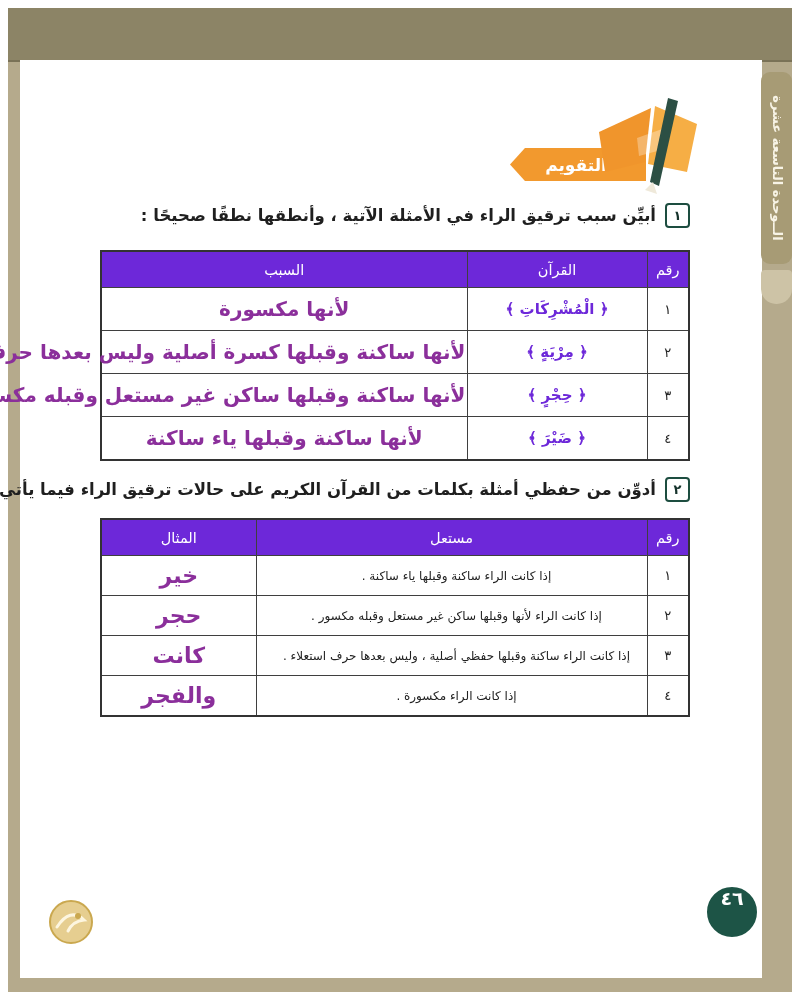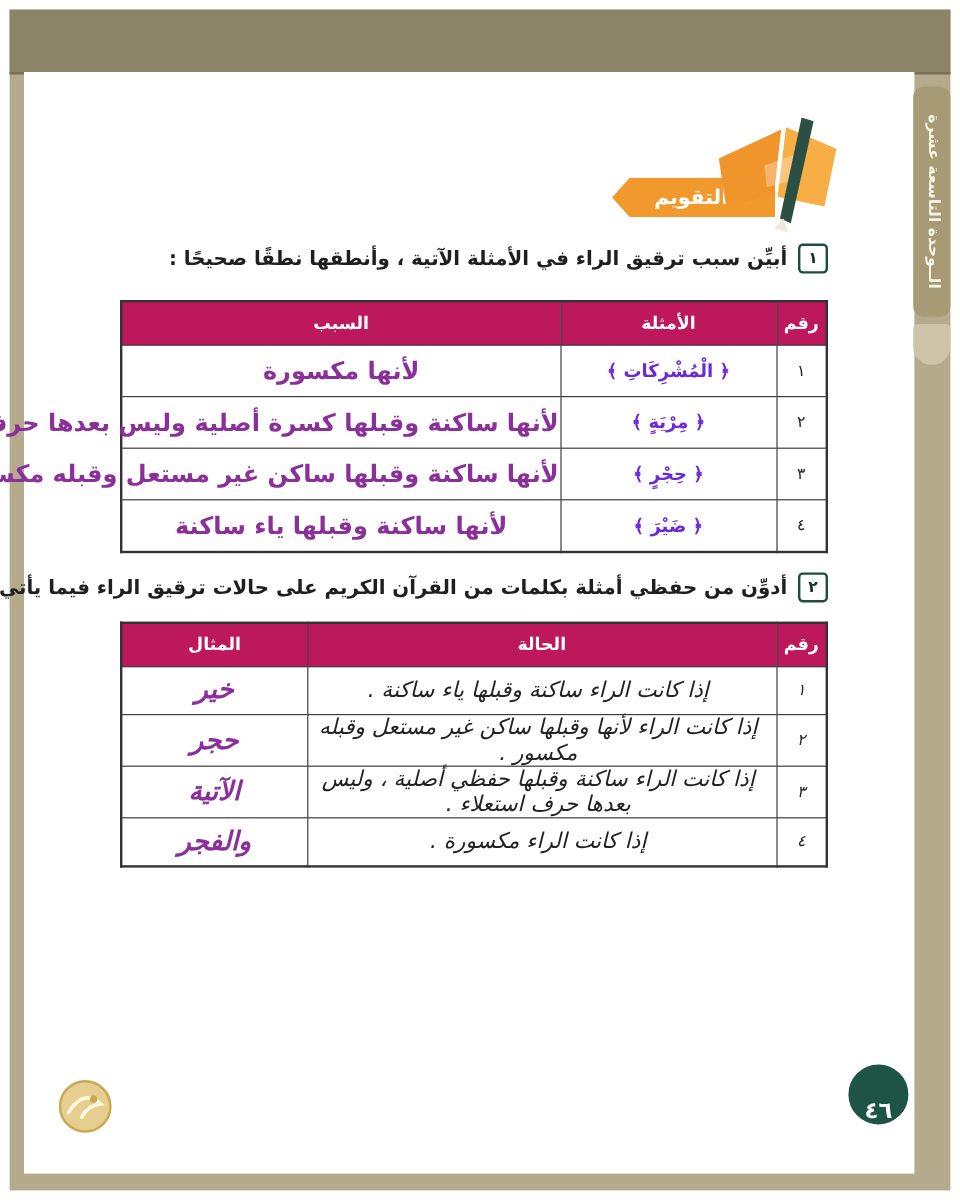--- a/index.html
+++ b/index.html
@@ -36,40 +36,40 @@
   .q1{top:203px;}
   .q2{top:477px;}
   .q-num{
     width:21px;height:21px;border:2px solid #1d4d40;border-radius:4px;color:#16332c;
     font-size:13px;font-weight:bold;display:flex;align-items:center;justify-content:center;flex:0 0 auto;
   }
   .q-text{font-size:16.5px;font-weight:bold;color:#1f1f1f;}
 
   
   table.t{position:absolute;border-collapse:collapse;direction:rtl;table-layout:fixed;z-index:4;background:#fff;}
-  .t th{background:#be185d;color:#ffffff;font-size:14.5px;font-weight:bold;height:33px;border:1px solid #3f3f3f;text-align:center;}
+  .t th{background:#6d28d9;color:#ffffff;font-size:14.5px;font-weight:normal;height:33px;border:1px solid #3f3f3f;text-align:center;}
   .t td{border:1px solid #3f3f3f;text-align:center;vertical-align:middle;overflow:visible;}
   .t{border:2px solid #333;}
   .t1{left:100px;top:250px;width:588px;}
   .t1 td{height:40px;}
   .t2{left:100px;top:518px;width:588px;}
-  .t2 td{height:37px;font-style:italic;}
+  .t2 td{height:37px;}
   .num-cell{font-size:13px;color:#222;}
   .quran{color:#6d28d9;font-weight:bold;font-size:15px;}
   .reason-cell{white-space:nowrap;}
   .reason-text{display:inline;color:#8b2f9b;font-weight:bold;font-size:20px;white-space:nowrap;}
-  .case-cell{text-align:right;font-size:18px;color:#222;padding:0 10px 0 4px;}
+  .case-cell{text-align:right;font-size:12px;color:#222;padding:0 10px 0 20px;}
   .answer-text{color:#8b2f9b;font-weight:bold;font-size:22px;}
 
   
   .logo-wrap{position:absolute;left:45px;top:896px;z-index:4;}
   .badge{
     position:absolute;left:704px;top:884px;width:56px;height:56px;border-radius:50%;
     background:#1d5446;border:3px solid #ffffff;box-sizing:border-box;
-    display:flex;align-items:flex-end;justify-content:center;color:#ffffff;
+    display:flex;align-items:flex-start;justify-content:center;color:#ffffff;
     font-size:19px;font-weight:bold;z-index:5;
   }
 </style>
 </head>
 <body>
 
 <div class="frame"></div>
 <div class="topband"></div>
 <div class="page"></div>
 
@@ -97,21 +97,21 @@
 
 <table class="t t1">
   <colgroup>
       <col style="width:42px">
       <col style="width:180px">
       <col style="width:366px">
     </colgroup>
   <thead>
     <tr>
       <th>رقم</th>
-      <th>الأمثلة</th>
+      <th>القرآن</th>
       <th>السبب</th>
     </tr>
   </thead>
   <tbody>
     <tr>
       <td class="num-cell">١</td>
       <td class="quran">﴿ الْمُشْرِكَاتِ ﴾</td>
       <td class="reason-cell"><span class="reason-text">لأنها مكسورة</span></td>
     </tr>
     <tr>
@@ -139,39 +139,39 @@
 
 <table class="t t2">
   <colgroup>
       <col style="width:42px">
       <col style="width:391px">
       <col style="width:155px">
     </colgroup>
   <thead>
     <tr>
       <th>رقم</th>
-      <th>الحالة</th>
+      <th>مستعل</th>
       <th>المثال</th>
     </tr>
   </thead>
   <tbody>
     <tr>
       <td class="num-cell">١</td>
       <td class="case-cell">إذا كانت الراء ساكنة وقبلها ياء ساكنة .</td>
       <td><span class="answer-text">خير</span></td>
     </tr>
     <tr>
       <td class="num-cell">٢</td>
       <td class="case-cell">إذا كانت الراء لأنها وقبلها ساكن غير مستعل وقبله مكسور .</td>
       <td><span class="answer-text">حجر</span></td>
     </tr>
     <tr>
       <td class="num-cell">٣</td>
       <td class="case-cell">إذا كانت الراء ساكنة وقبلها حفظي أصلية ، وليس بعدها حرف استعلاء .</td>
-      <td><span class="answer-text">الآتية</span></td>
+      <td><span class="answer-text">كانت</span></td>
     </tr>
     <tr>
       <td class="num-cell">٤</td>
       <td class="case-cell">إذا كانت الراء مكسورة .</td>
       <td><span class="answer-text">والفجر</span></td>
     </tr>
   </tbody>
 </table>
 
 <div class="logo-wrap">

